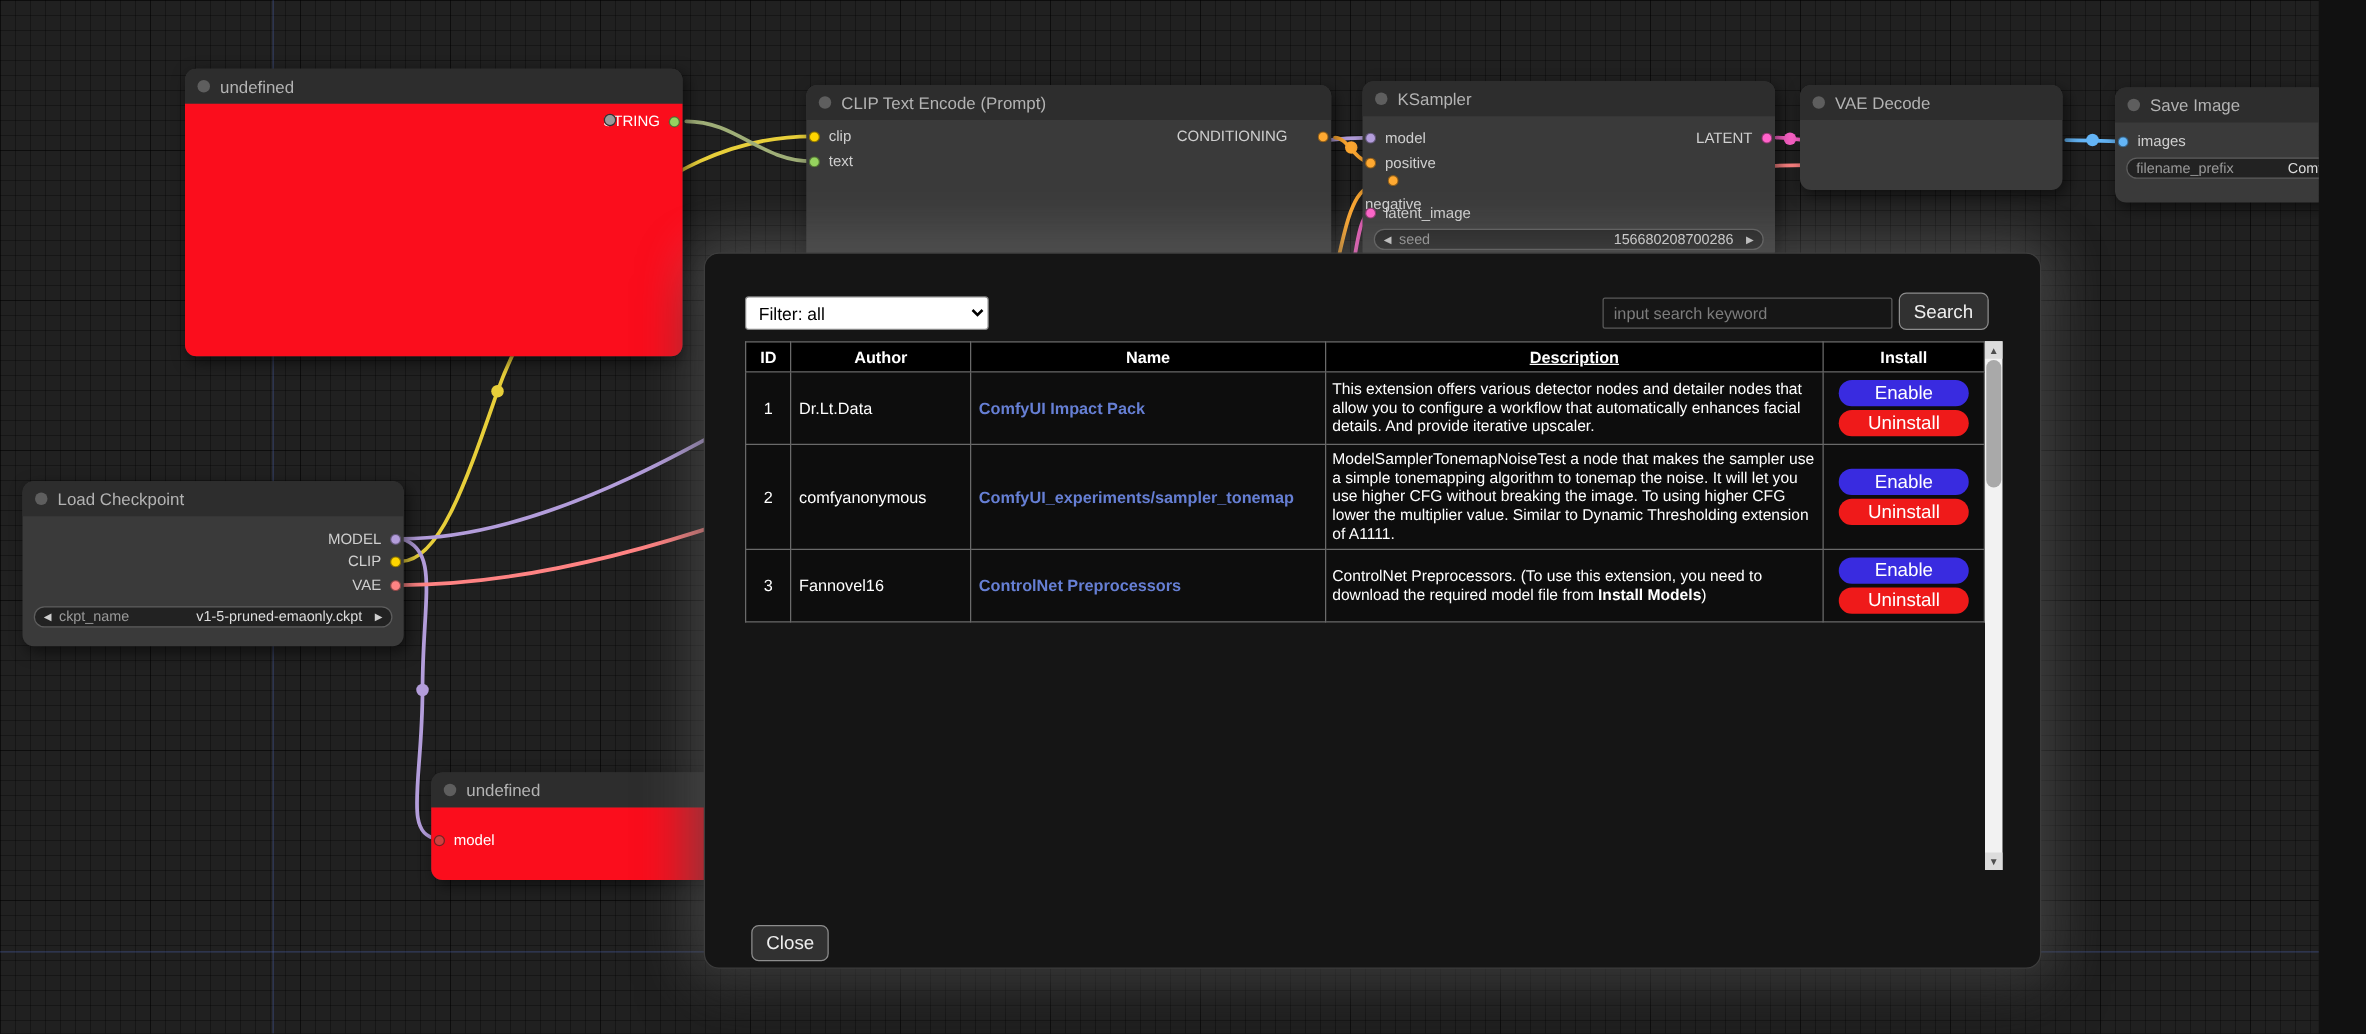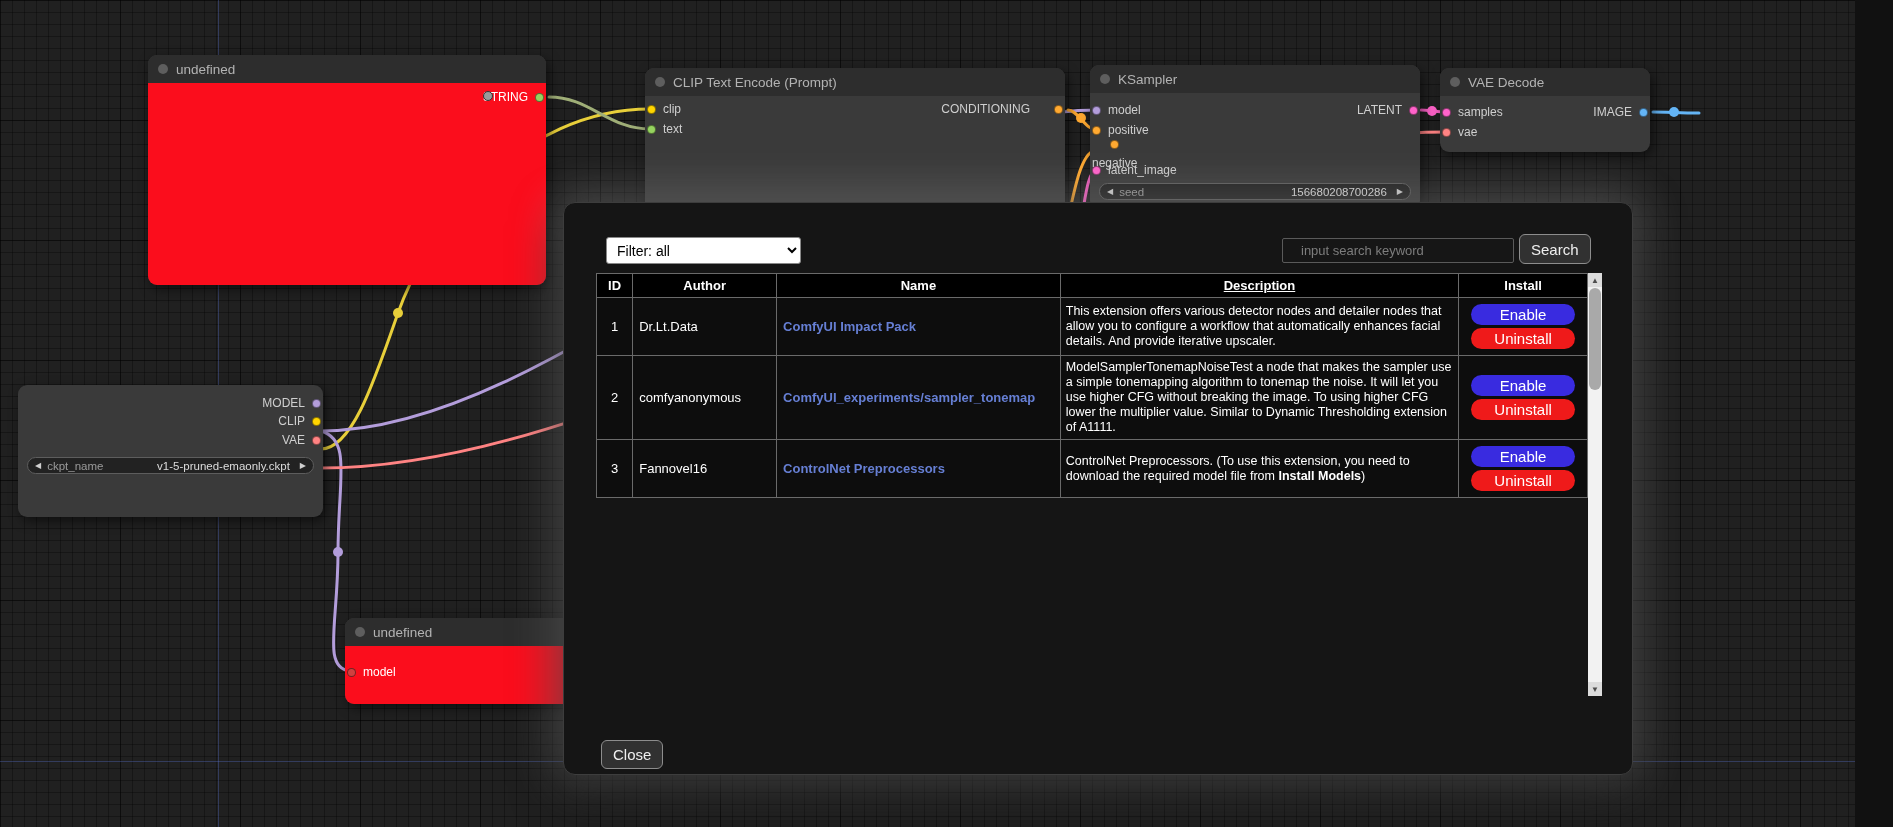--- a/index.html
+++ b/index.html
@@ -57,28 +57,28 @@
   .stray-dot { position:absolute; left:483px; top:91px; width:10px; height:10px;
                border-radius:50%; background:#9a9a9a; border:1px solid #333; z-index:3; }
 
   
   .dialog {
     position:absolute; left:563px; top:202px; width:1070px; height:573px; z-index:10;
     background:#151515; border:1px solid #3d3d3d; border-radius:12px;
     box-shadow:0 0 45px 10px rgba(255,255,255,0.22), 0 15px 50px rgba(0,0,0,0.75);
   }
   .filter-select {
-    position:absolute; left:42px; top:34px; width:195px; height:27px;
+    position:absolute; left:32px; top:34px; width:195px; height:27px;
     font-family:"Liberation Sans", sans-serif; font-size:14px; padding:0 6px;
     background:#fff; color:#000; border:1px solid #888; border-radius:3px;
   }
   .search-input {
     position:absolute; left:718px; top:35px; width:232px; height:25px;
     background:#161616; border:1px solid #5a5a5a; border-radius:2px;
-    color:#ddd; font-size:13px; padding:0 18px; font-family:"Liberation Sans", sans-serif;
+    color:#ddd; font-size:13px; padding:0 8px; font-family:"Liberation Sans", sans-serif;
   }
   .search-input::placeholder { color:#7d7d7d; }
   .gbtn {
     background:#313131; border:1px solid #8d8d8d; border-radius:6px;
     color:#efefef; font-size:15px; font-family:"Liberation Sans", sans-serif;
     padding:3px 11px; cursor:pointer;
   }
   .search-btn { position:absolute; left:955px; top:31px; height:30px; }
   .close-btn  { position:absolute; left:37px;  top:537px; height:29px; }
 
@@ -204,38 +204,44 @@
         <span class="arrow right">▶</span>
       </div>
     </div>
   </div>
 
   <div class="node" style="left:1440px; top:68px; width:210px; height:84px;">
     <div class="node-header">
       <span class="collapse-dot"></span>
       <span>VAE Decode</span>
     </div>
-    <div class="node-body">
-      <div class="slot in" style="top:6px;">
-        <span class="dot" style="background:#FF63CA;"></span>
-        <span>samples</span>
-      </div>
-      <div class="slot in" style="top:26px;">
-        <span class="dot" style="background:#FF8383;"></span>
-        <span>vae</span>
-      </div>
-      <div class="slot out" style="top:6px;">
+  </div>
+
+  <div class="node" style="left:1692px; top:70px; width:200px; height:92px;">
+    <div class="node-header">
+      <span class="collapse-dot"></span>
+      <span>Save Image</span>
+    </div>
+    <div class="node-body">
+      <div class="slot in" style="top:5px;">
         <span class="dot" style="background:#64B5F6;"></span>
-        <span>IMAGE</span>
-      </div>
-    </div>
-  </div>
-
+        <span>images</span>
+      </div>
+      <div class="widget" style="top:28px;">
+        <span>filename_prefix</span>
+        <span class="wval">ComfyUI</span>
+      </div>
+    </div>
+  </div>
 
   <div class="node" style="left:18px; top:385px; width:305px; height:132px;">
+    <div class="node-header">
+      <span class="collapse-dot"></span>
+      <span>Load Checkpoint</span>
+    </div>
     <div class="node-body">
       <div class="slot out" style="top:8px;">
         <span class="dot" style="background:#B39DDB;"></span>
         <span>MODEL</span>
       </div>
       <div class="slot out" style="top:26px;">
         <span class="dot" style="background:#FFD500;"></span>
         <span>CLIP</span>
       </div>
       <div class="slot out" style="top:45px;">

